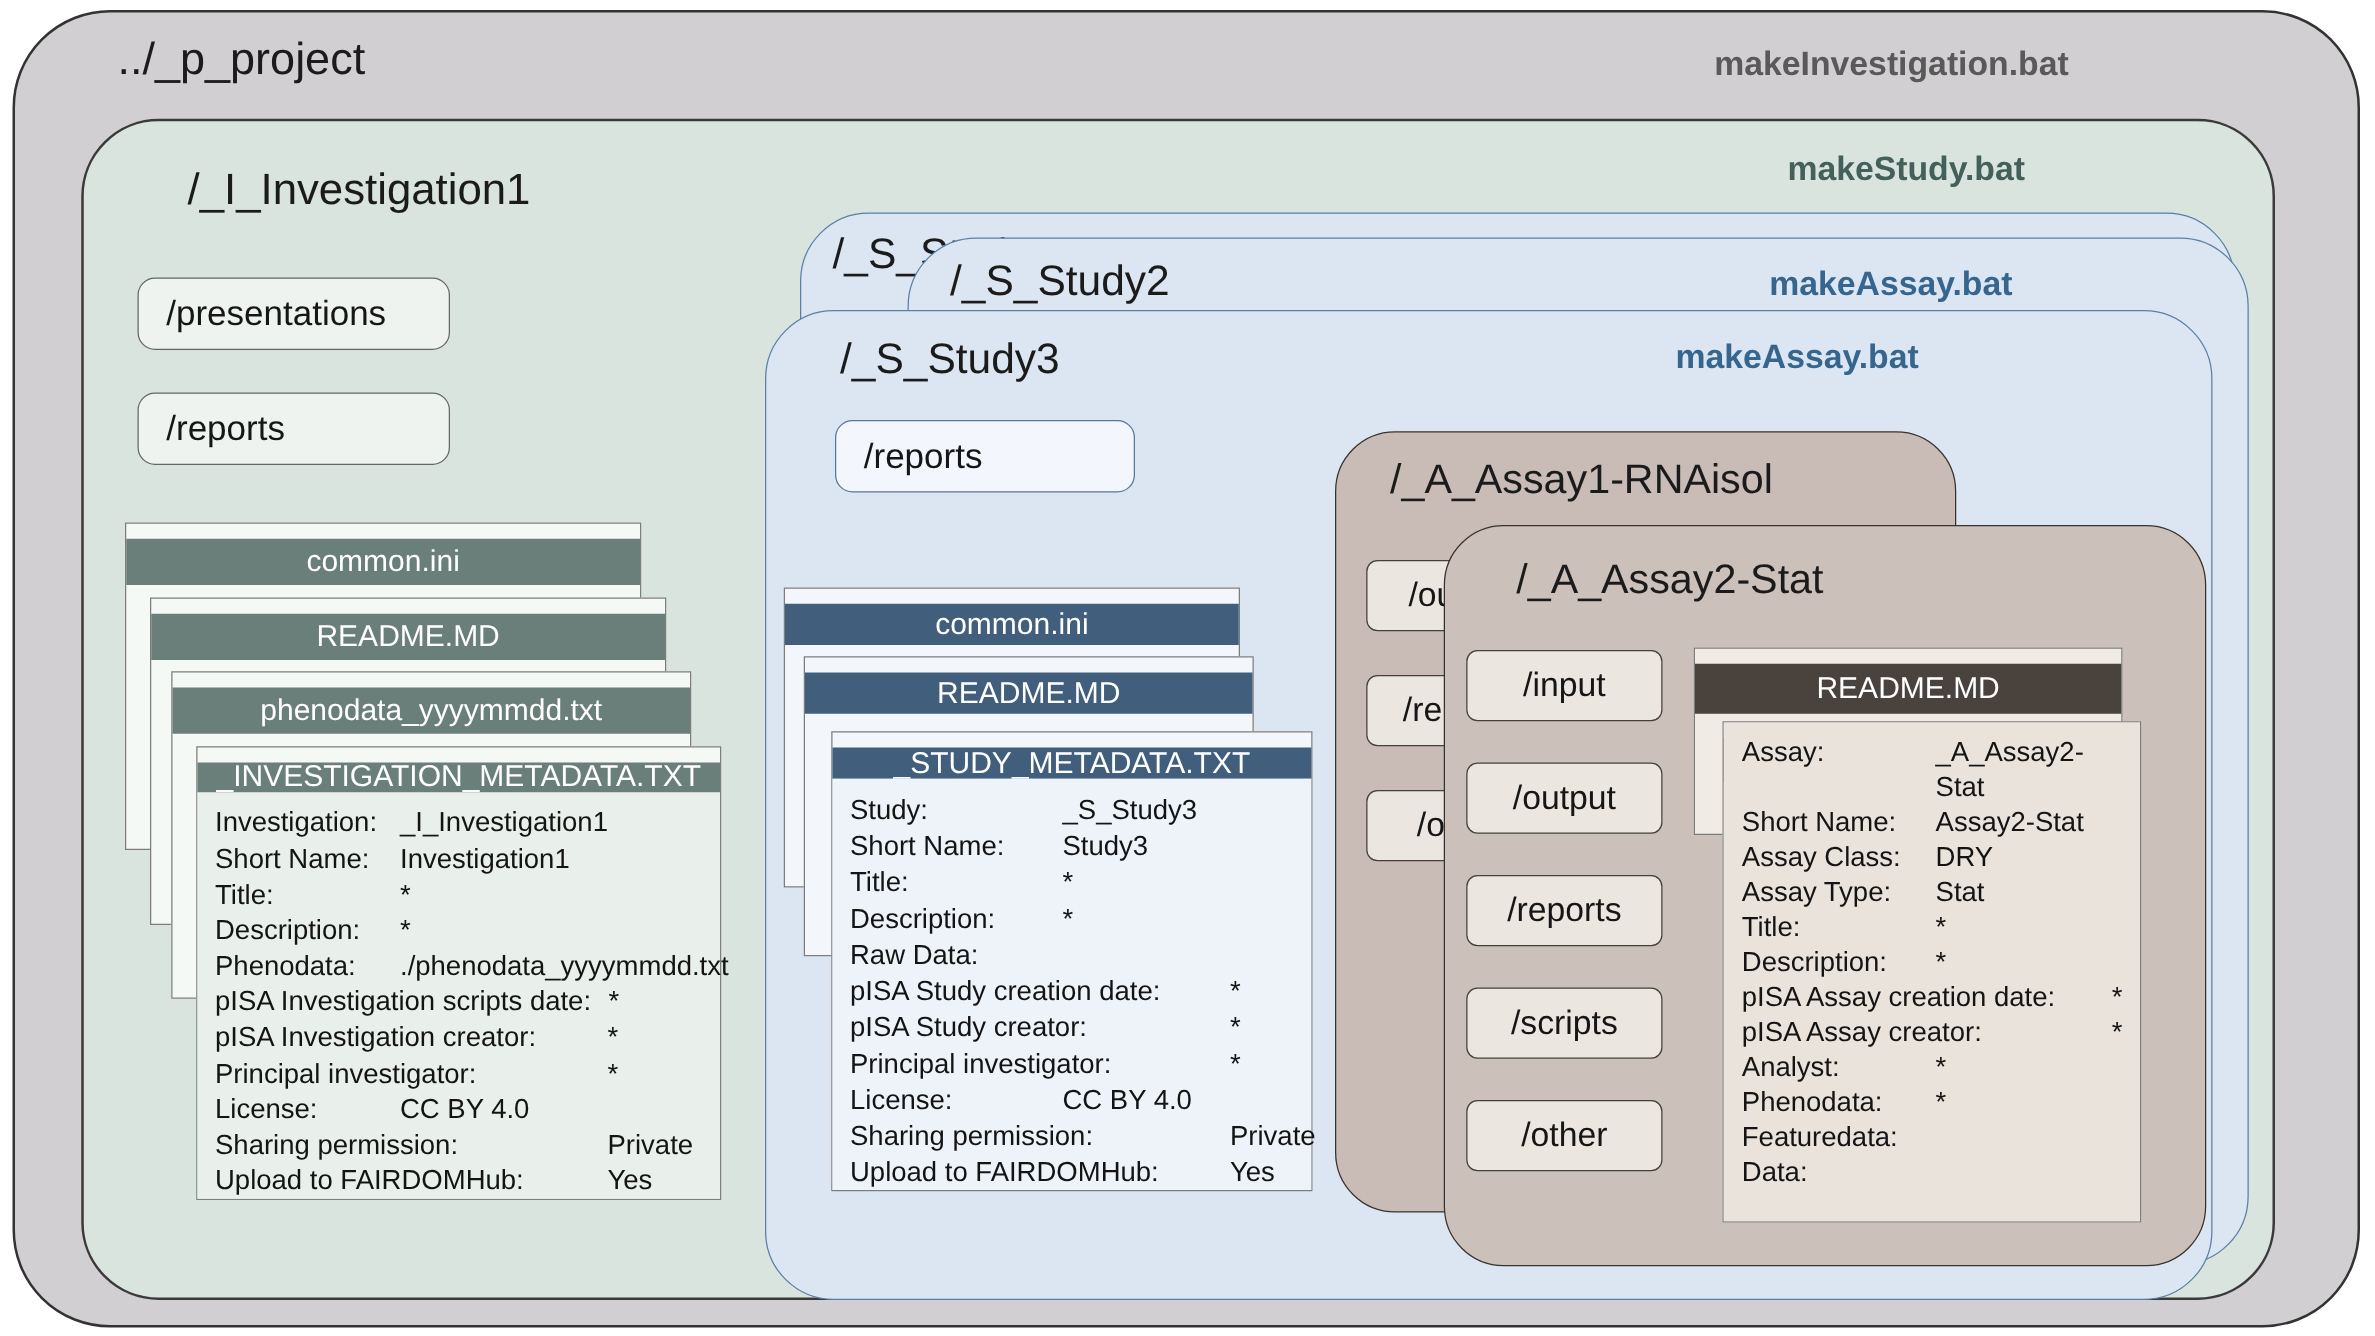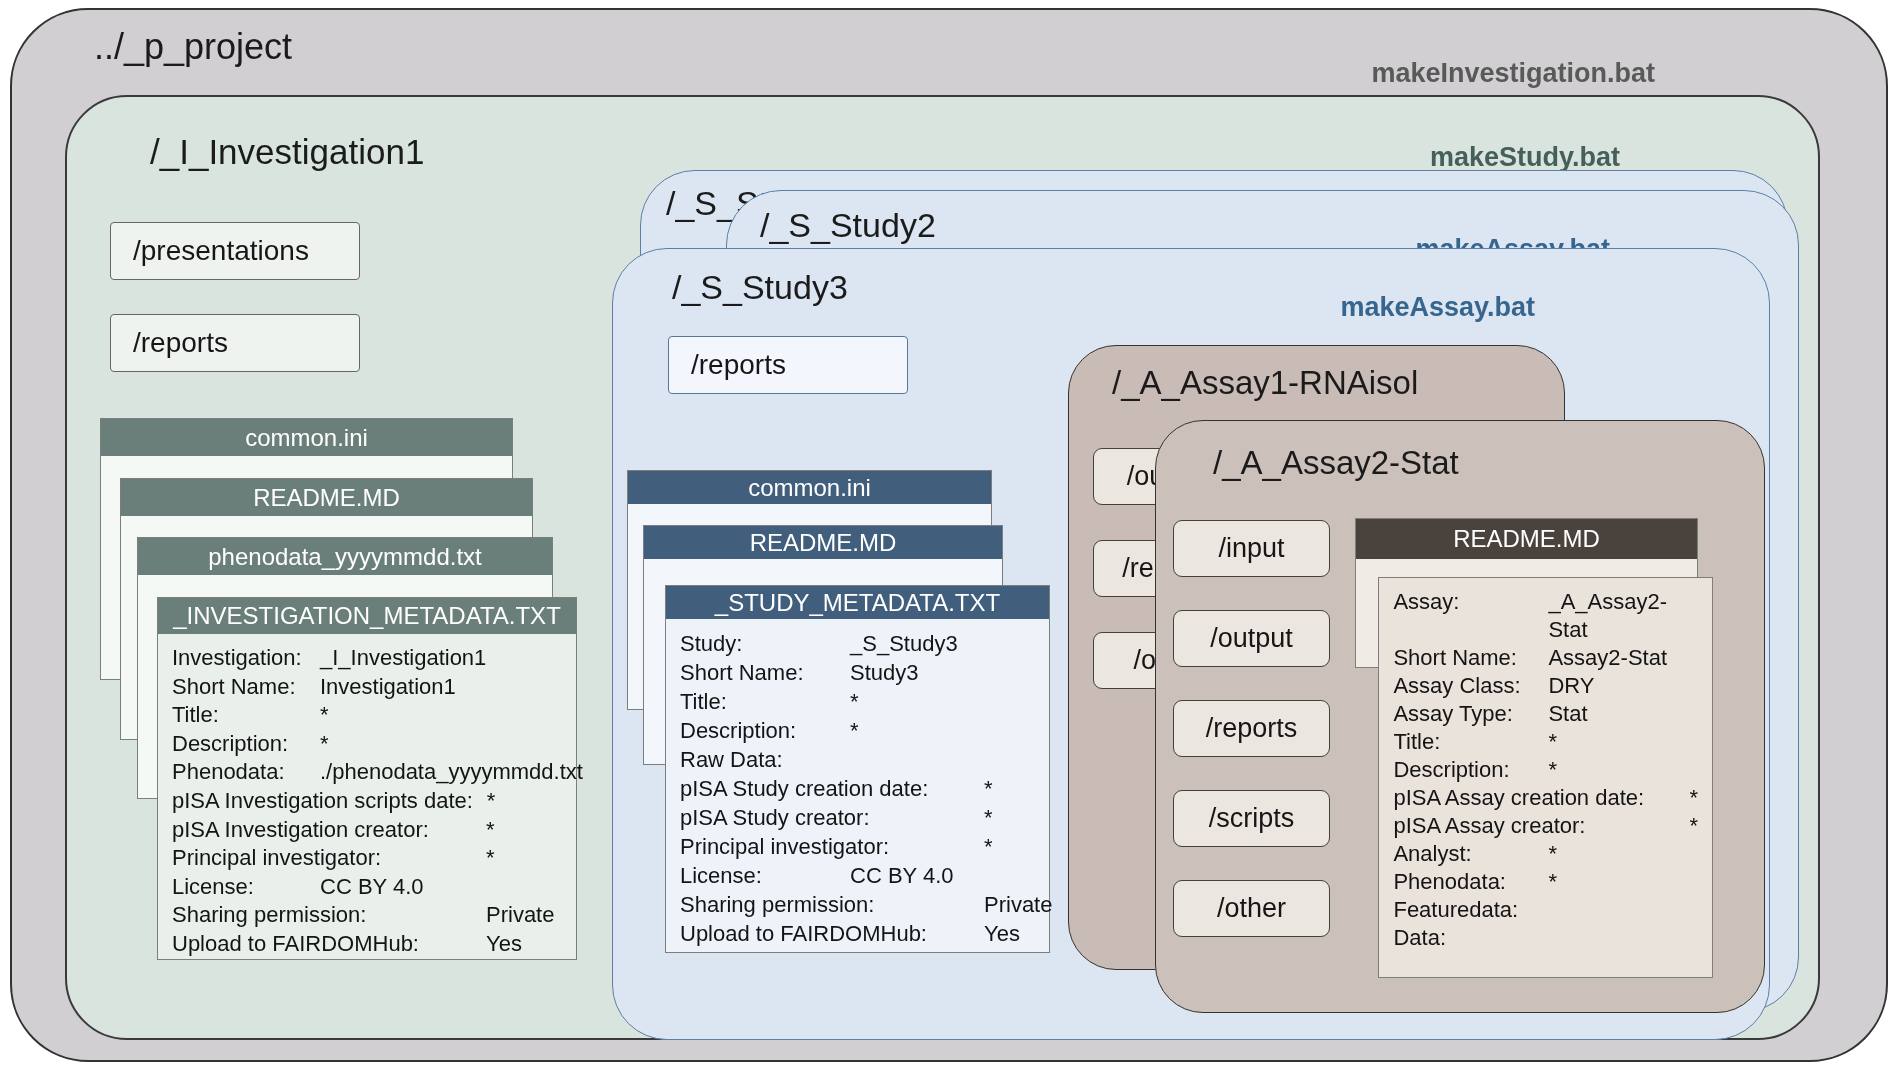--- a/index.html
+++ b/index.html
@@ -20,42 +20,42 @@
   .dir-title{font-size:35px;color:#1b1b1b;white-space:nowrap;z-index:inherit;}
   .t-project{left:94px;top:26px;font-size:36px;z-index:2;}
   .t-investigation{left:150px;top:132px;z-index:2;}
   .t-study1{left:666px;top:184px;font-size:34px;z-index:3;}
   .t-study2{left:760px;top:206px;font-size:34px;z-index:4;}
   .t-study3{left:672px;top:268px;font-size:34px;z-index:6;}
   .t-assay1{left:1112px;top:364px;font-size:33px;z-index:7;}
   .t-assay2{left:1213px;top:444px;font-size:33px;z-index:8;}
 
   
-  .bat{font-weight:bold;font-size:27px;text-align:right;white-space:nowrap;margin-top:22px;}
+  .bat{font-weight:bold;font-size:27px;text-align:right;white-space:nowrap;}
   .bat-inv{left:1255px;top:36px;width:400px;color:#595959;z-index:2;}
   .bat-study{left:1240px;top:120px;width:380px;color:#455f5b;z-index:2;text-align:right;}
   .bat-assay1{left:1230px;top:212px;width:380px;color:#36658e;z-index:5;}
   .bat-assay2{left:1155px;top:270px;width:380px;color:#36658e;z-index:6;}
 
   
   .folder-col{display:flex;flex-direction:column;z-index:9;}
-  .folder{box-sizing:border-box;display:flex;align-items:center;border-radius:4px;white-space:nowrap;overflow:hidden;}
+  .folder{box-sizing:border-box;display:flex;align-items:center;border-radius:14px;white-space:nowrap;overflow:hidden;}
   .folder-inv{width:250px;height:58px;background:#eff3f0;border:1.5px solid #666;font-size:28px;padding-left:22px;}
   .folder-study{width:240px;height:58px;background:#f3f7fd;border:1.5px solid #54779e;font-size:28px;padding-left:22px;}
   .folder-assay{height:57px;background:#ebe6df;border:1.5px solid #44403b;font-size:27px;justify-content:center;border-radius:9px;}
   .col-inv-folders{left:110px;top:222px;gap:34px;z-index:2;}
   .col-study3-folders{left:668px;top:336px;gap:30px;z-index:6;}
   .col-assay1-folders{left:1093px;top:448px;gap:35px;z-index:7;}
   .col-assay1-folders .folder{width:150px;}
   .col-assay2-folders{left:1173px;top:520px;gap:33px;z-index:8;}
   .col-assay2-folders .folder{width:157px;}
 
   
   .card{border:1px solid #7d7d7d;z-index:5;}
-  .card-header{display:flex;align-items:center;justify-content:center;color:#fff;font-size:24px;white-space:nowrap;overflow:hidden;}
+  .card-header{display:flex;align-items:center;justify-content:center;color:#fff;font-size:24px;white-space:nowrap;overflow:hidden;margin-top:12px;}
   .inv-card{background:#f5f9f6;}
   .inv-card .card-header{background:#6a7f79;height:37px;}
   .study-card{background:#f3f7fc;z-index:6;}
   .study-card .card-header{background:#415f7d;height:33px;}
   .assay-card{background:#f0ebe5;z-index:9;}
   .assay-card .card-header{background:#4a423c;height:40px;}
   .meta-body{box-sizing:border-box;padding-top:10px;font-size:22px;color:#141414;}
   .inv-meta .meta-body{background:#e9efeb;}
   .study-meta .meta-body{background:#eef3fa;}
   .assay-meta .meta-body{background:#e9e3dc;}

